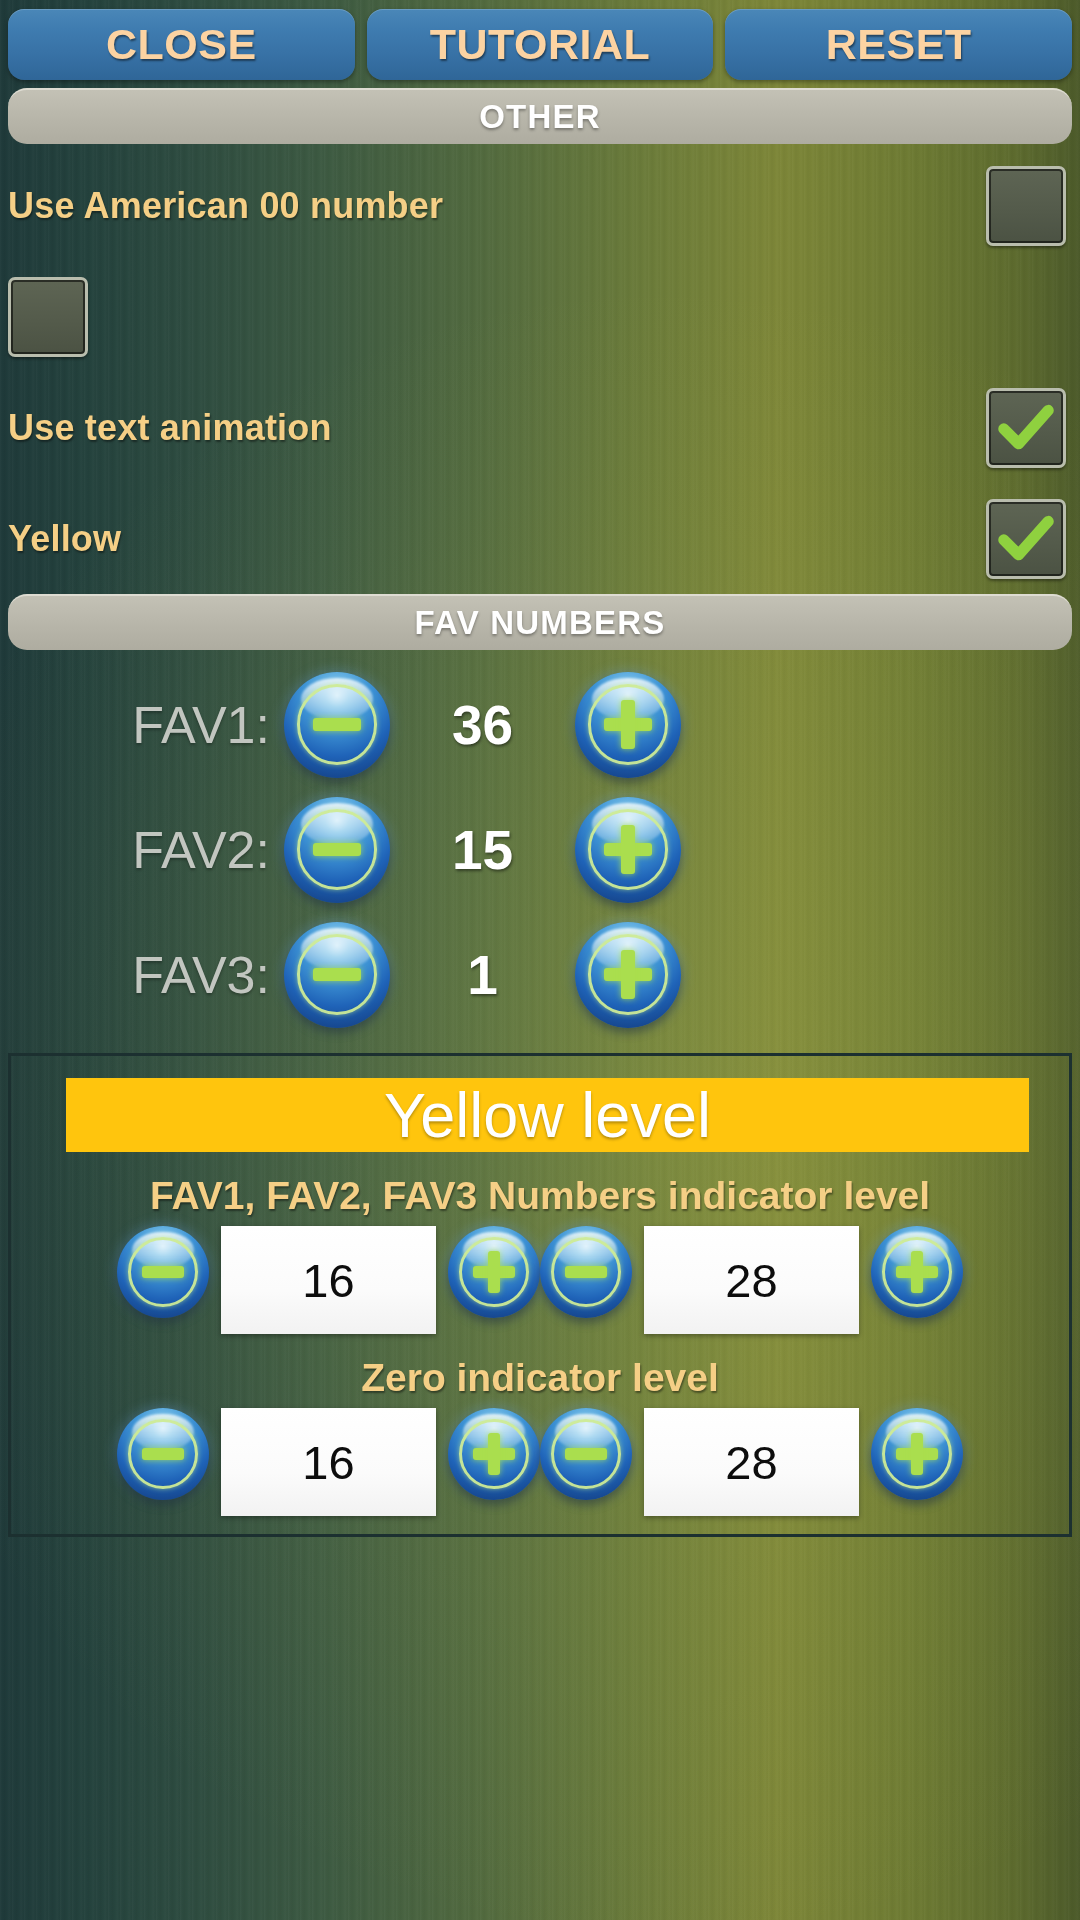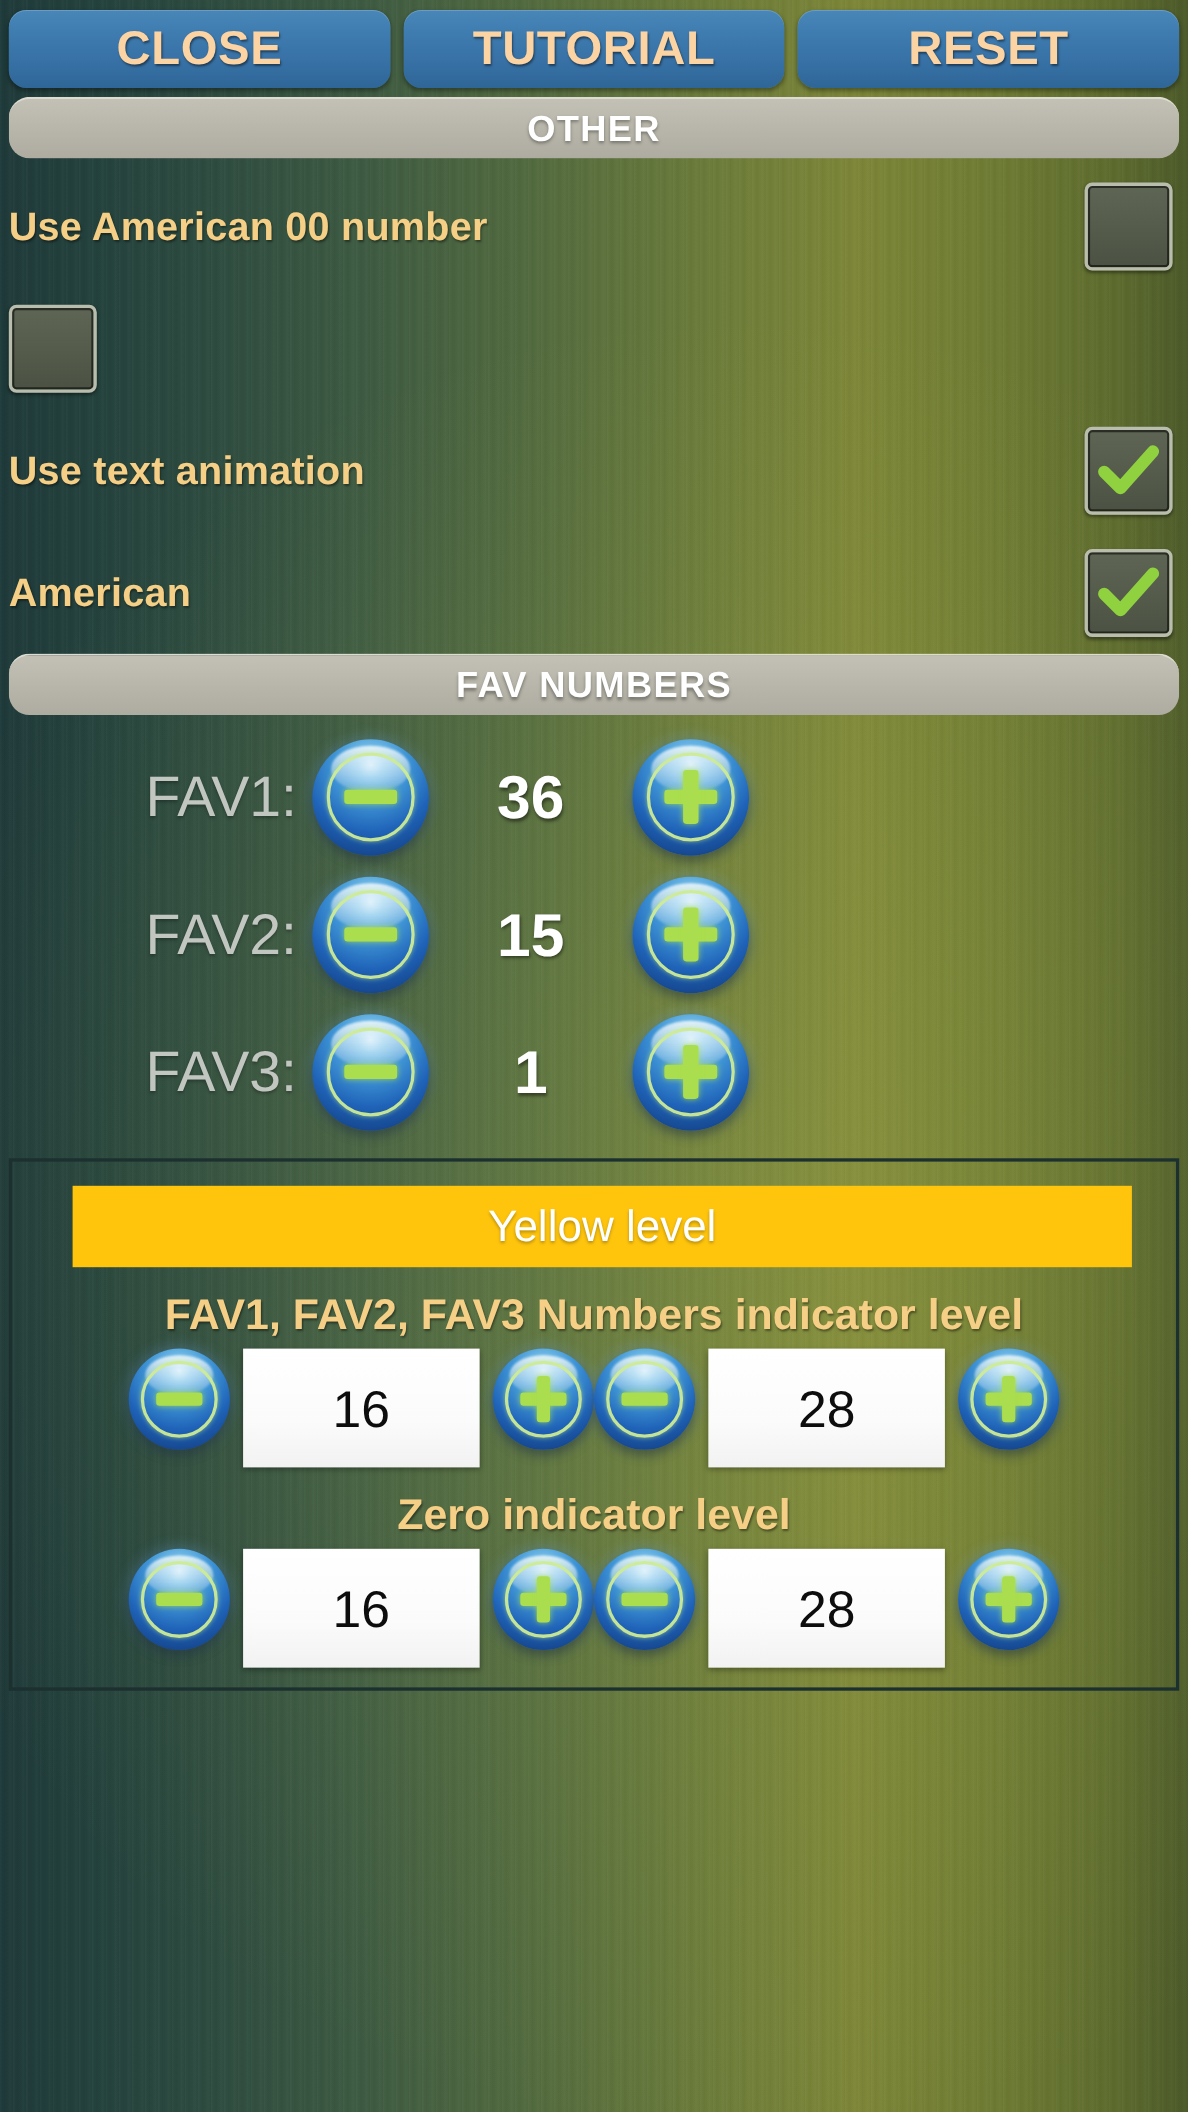--- a/index.html
+++ b/index.html
@@ -240,21 +240,21 @@
   #level-tabs {
     display: flex;
     margin: 22px 40px 0 55px;
     height: 74px;
   }
   .level-tab {
     flex: 1 1 0;
     display: flex;
     align-items: center;
     justify-content: center;
-    font-size: 40px;
+    font-size: 63px;
     color: #ffffff;
     text-shadow: 0 2px 3px rgba(0,0,0,0.3);
     cursor: pointer;
   }
   .level-yellow { background: #ffc50d; }
   .level-red    { background: #c10641; }
 
   .alert-sub {
     text-align: center;
     color: #f5cf86;
@@ -324,21 +324,21 @@
       <div class="cb-box checked">
         <span class="tick">
           <svg viewBox="0 0 80 80" width="100%" height="100%">
             <path d="M16 41 L32 57 L64 21" fill="none" stroke="#8fd13f" stroke-width="12" stroke-linecap="round" stroke-linejoin="round"></path>
           </svg>
         </span>
       </div>
     </div>
 
     <div class="cb-row">
-      <div class="cb-label">American</div>
+      <div class="cb-label">Yellow</div>
       <div class="cb-box checked">
         <span class="tick">
           <svg viewBox="0 0 80 80" width="100%" height="100%">
             <path d="M16 41 L32 57 L64 21" fill="none" stroke="#8fd13f" stroke-width="12" stroke-linecap="round" stroke-linejoin="round"></path>
           </svg>
         </span>
       </div>
     </div>
 
   </div>

